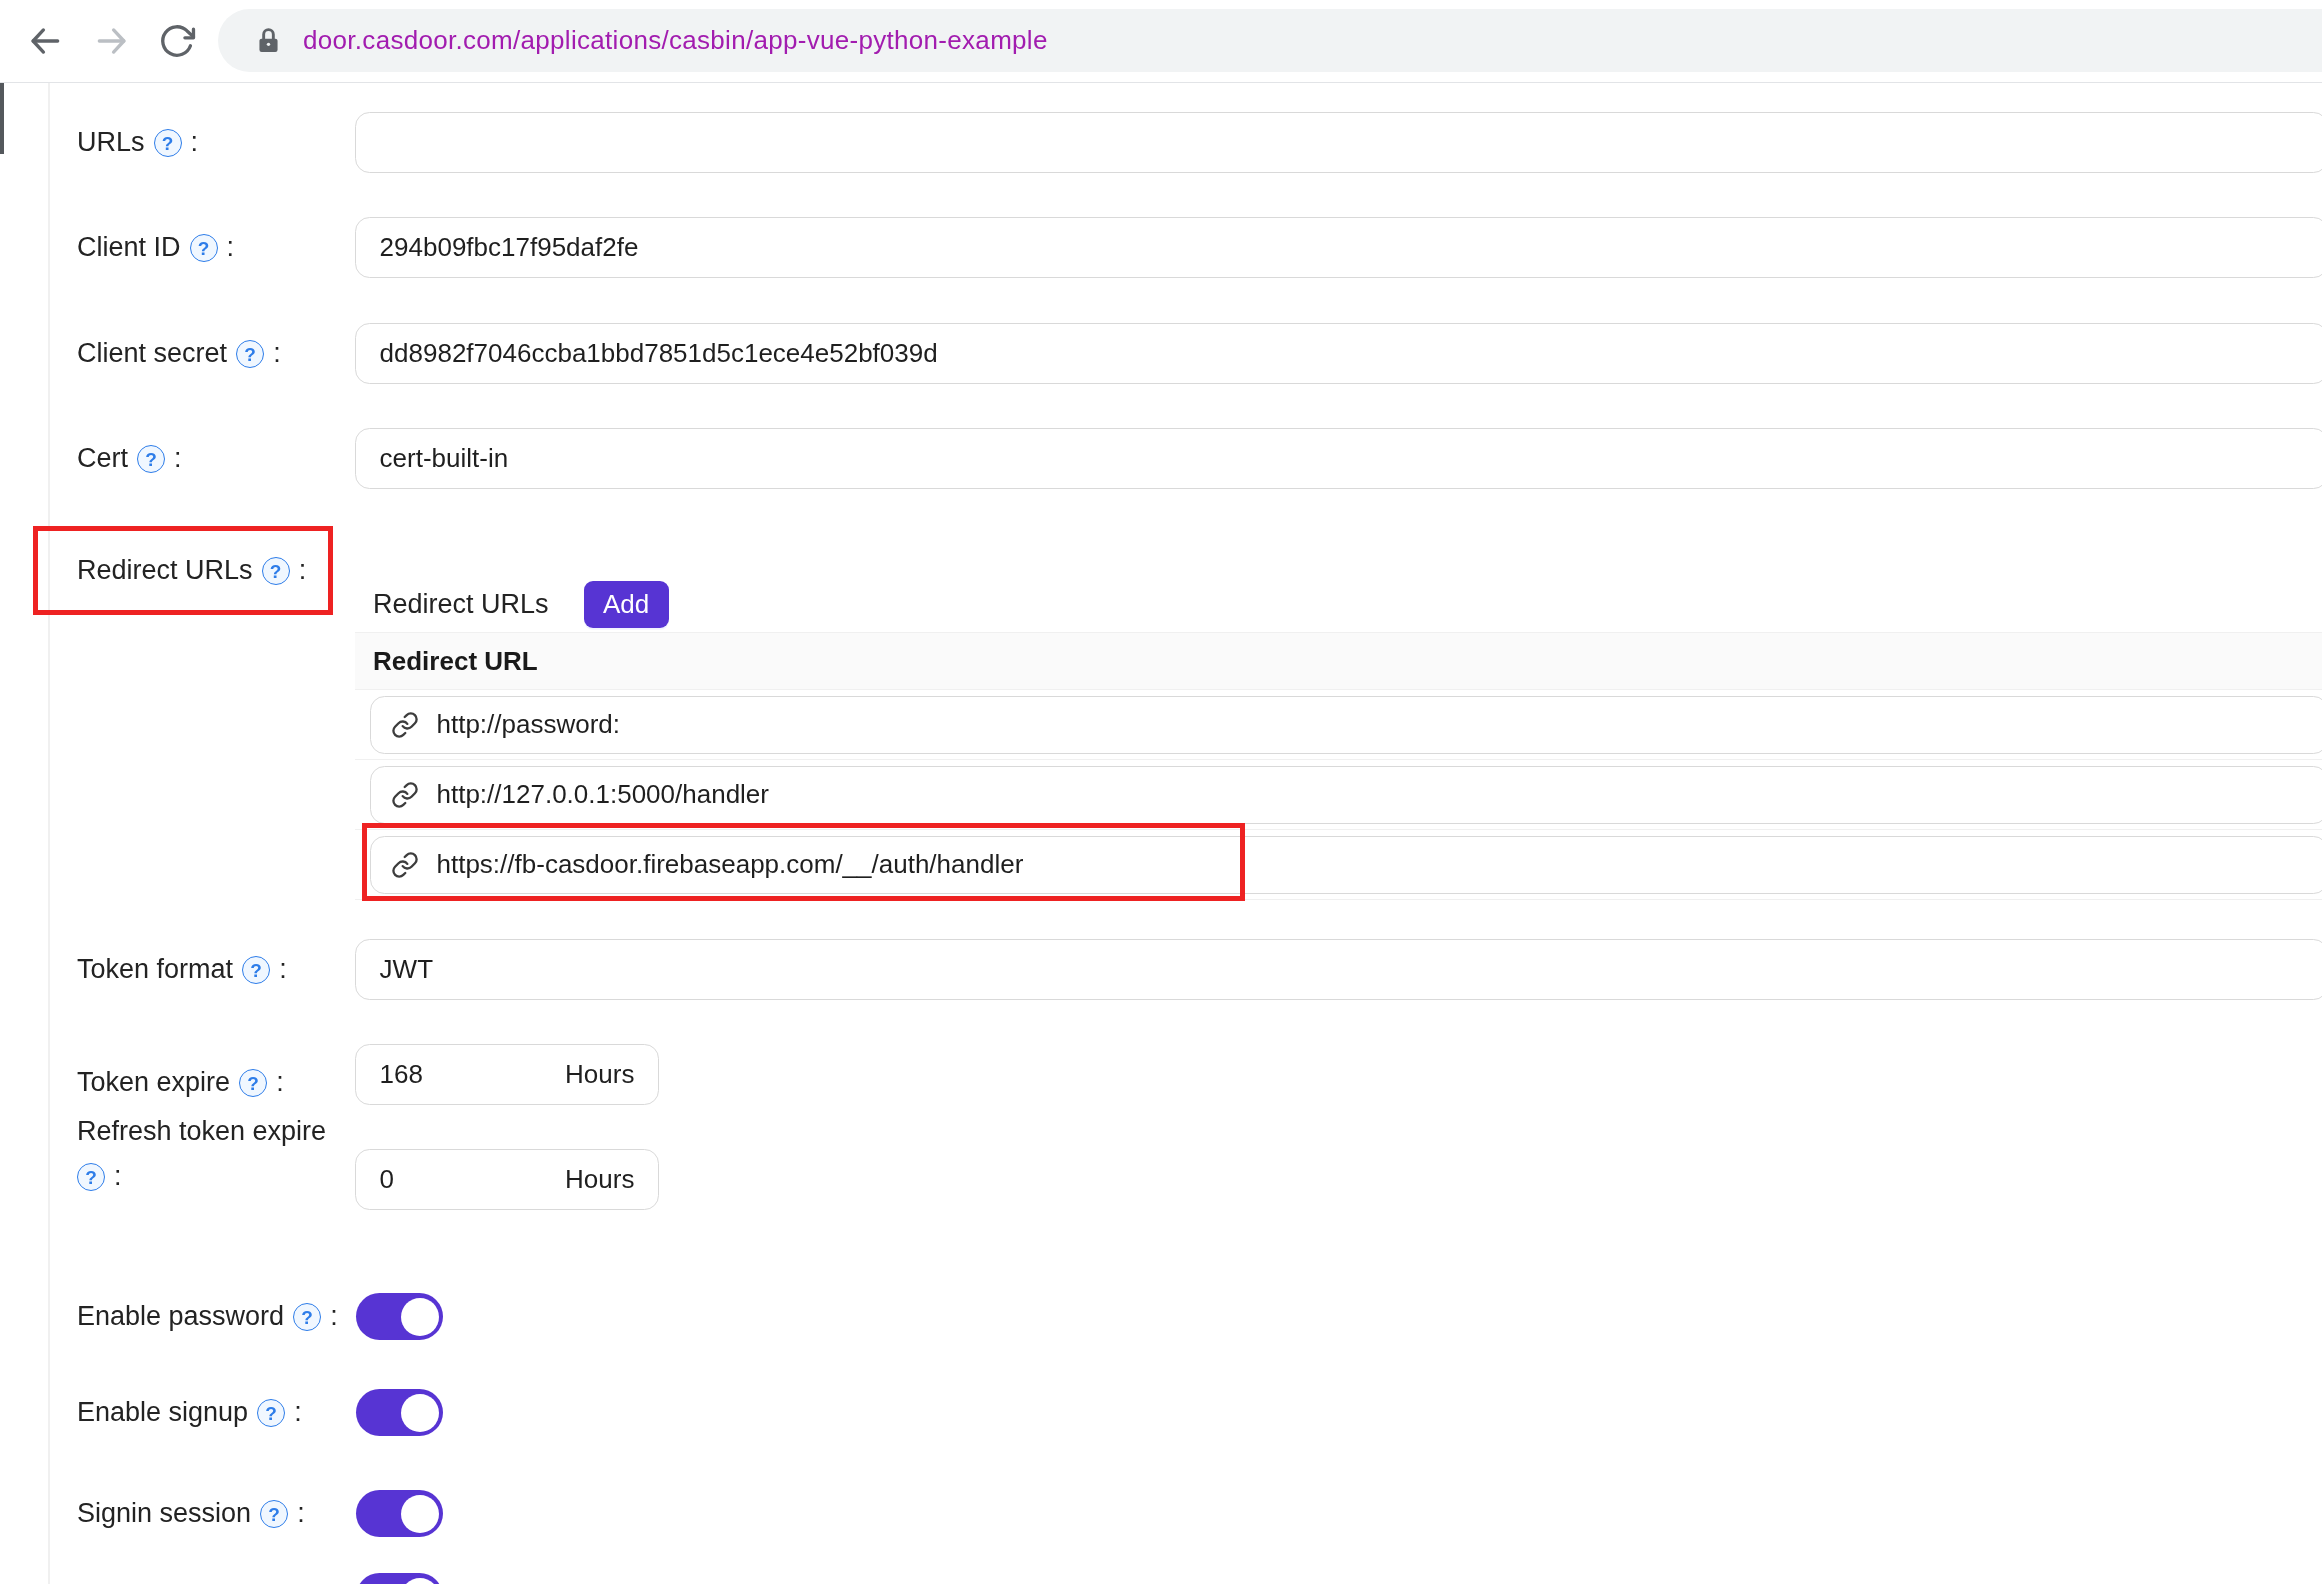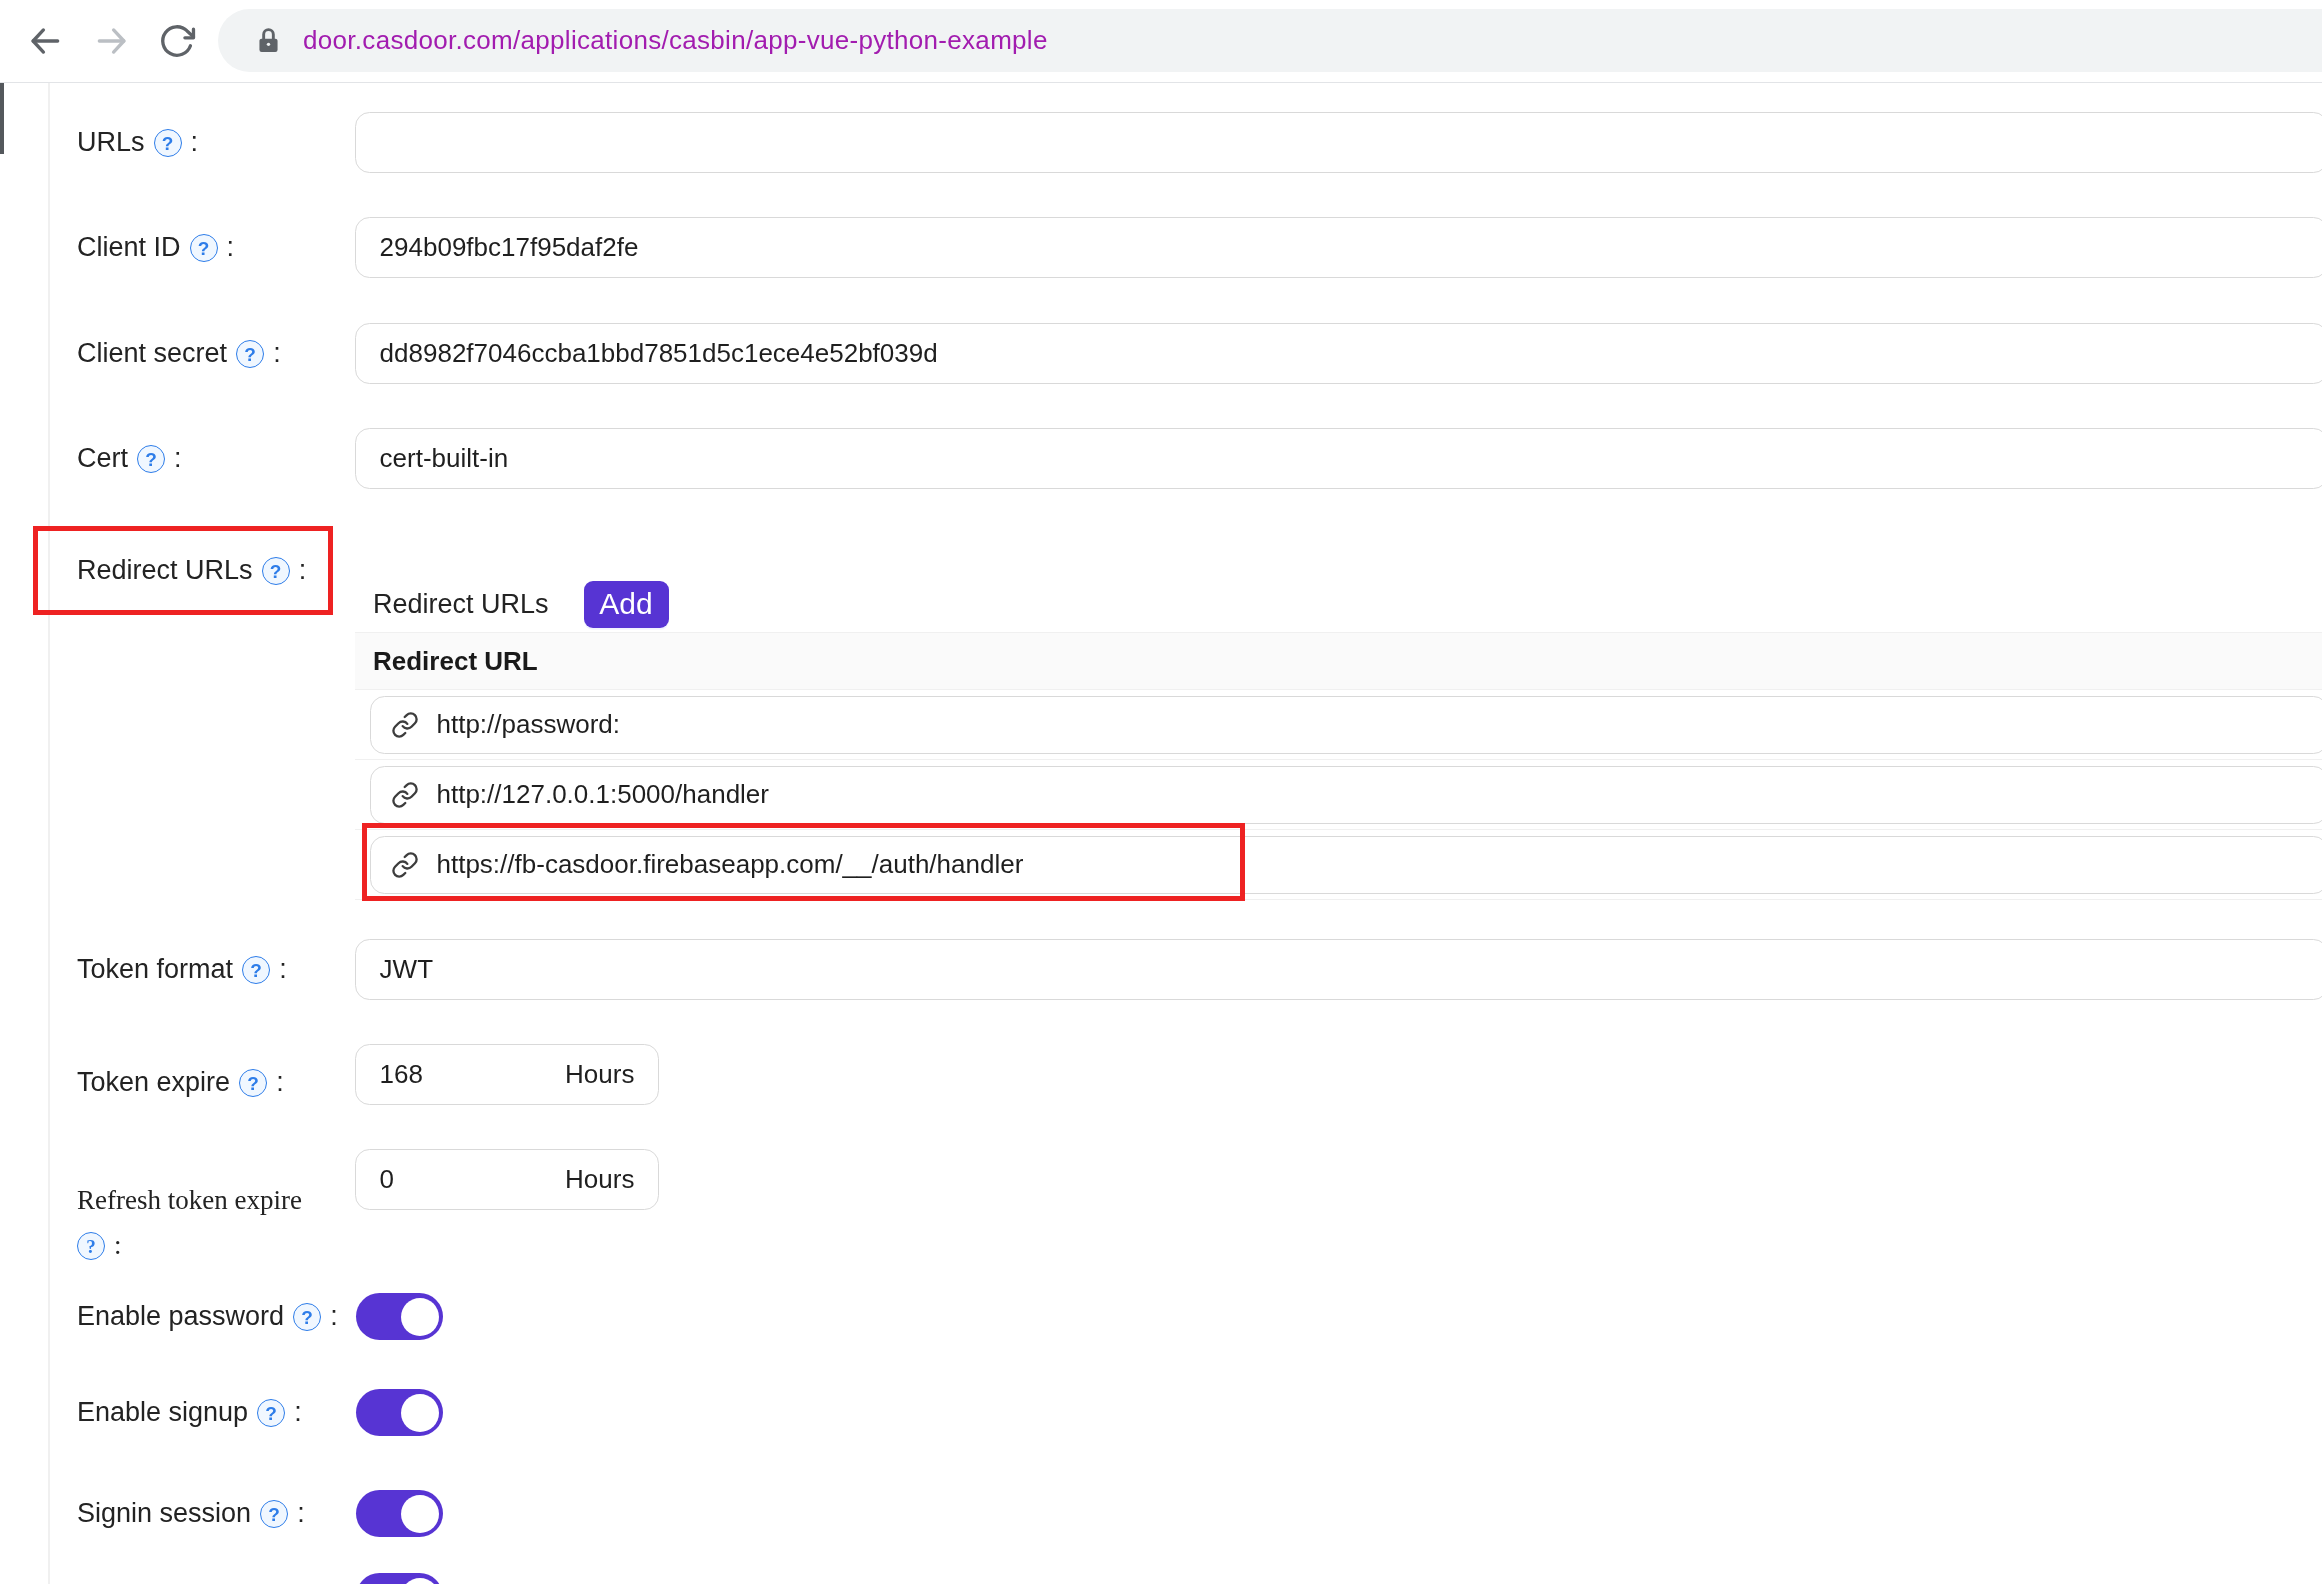--- a/index.html
+++ b/index.html
@@ -40,42 +40,42 @@
                 border:1.8px solid #d9d9d9; border-radius:14.5px; background:#fff;
                 display:flex; align-items:center; padding:0 23.6px; font-size:26px;
                 color:#1f1f1f; white-space:nowrap; }
   .num-input { width:304px; justify-content:space-between; }
 
   
   .rtable { position:absolute; left:355px; top:493px; width:1973px; background:#fff; }
   .rtable-title { height:56px; display:flex; align-items:center; padding-left:18px;
                   gap:35px; font-size:27px; color:#232323; }
   .add-btn { width:85px; height:47px; background:#5734d3; color:#fff; border:none;
-             border-radius:9px; font-size:30px; font-family:inherit;
+             border-radius:9px; font-size:26px; font-family:inherit;
              display:flex; align-items:center; justify-content:center; cursor:pointer;
              box-shadow:0 1.8px 0 rgba(5,45,255,.06); }
   .rtable-header { height:58px; background:#fafafa; border-top:1.8px solid #f0f0f0;
                    border-bottom:1.8px solid #f0f0f0; display:flex; align-items:center;
                    padding-left:18px; font-size:26px; font-weight:700; color:#1a1a1a; }
   .rtable-row { height:70px; border-bottom:1.8px solid #f0f0f0; display:flex;
                 align-items:center; padding-left:14.5px; }
   .url-input { width:1964px; height:58px; border:1.8px solid #d9d9d9; border-radius:14.5px;
                background:#fff; display:flex; align-items:center; gap:18px;
                padding-left:20px; font-size:26px; color:#1f1f1f; white-space:nowrap; }
   .link-ic { width:28px; height:28px; flex:0 0 auto; }
 
   
   .red-box { position:absolute; border:5.5px solid #ee2222; background:transparent;
              pointer-events:none; z-index:10; }
   .red-box-label { left:33px; top:443px; width:300px; height:89px; }
   .red-box-url   { left:362px; top:740px; width:883px; height:78px; }
 
   
-  .wrap-label { position:absolute; left:77px; top:1095px; font-size:27px;
-                color:#232323; line-height:45px;font-family:Liberation Serif, serif; }
+  .wrap-label { position:absolute; left:77px; top:1026px; font-size:27px;
+                color:#232323; line-height:45px; }
   .wrap-label .second { display:flex; align-items:center; }
   .wrap-label .help { margin-left:0; }
 
   
   .switch { position:absolute; left:356px; width:87px; height:47px; border-radius:23.6px;
             background:#5734d3; cursor:pointer; }
   .knob { position:absolute; right:4.5px; top:4.5px; width:38px; height:38px;
           border-radius:50%; background:#fff; }
   .sw-label { height:47px; }
 </style>

